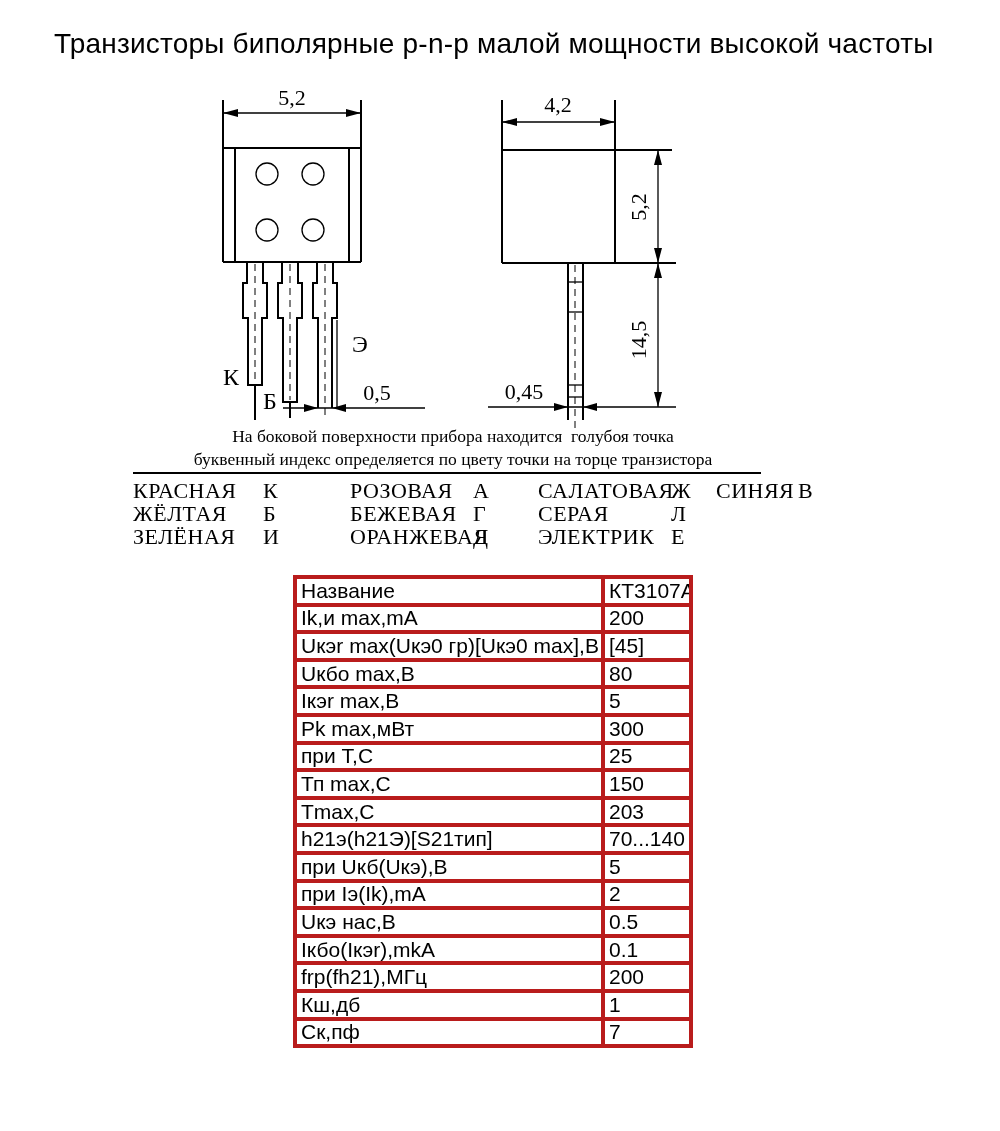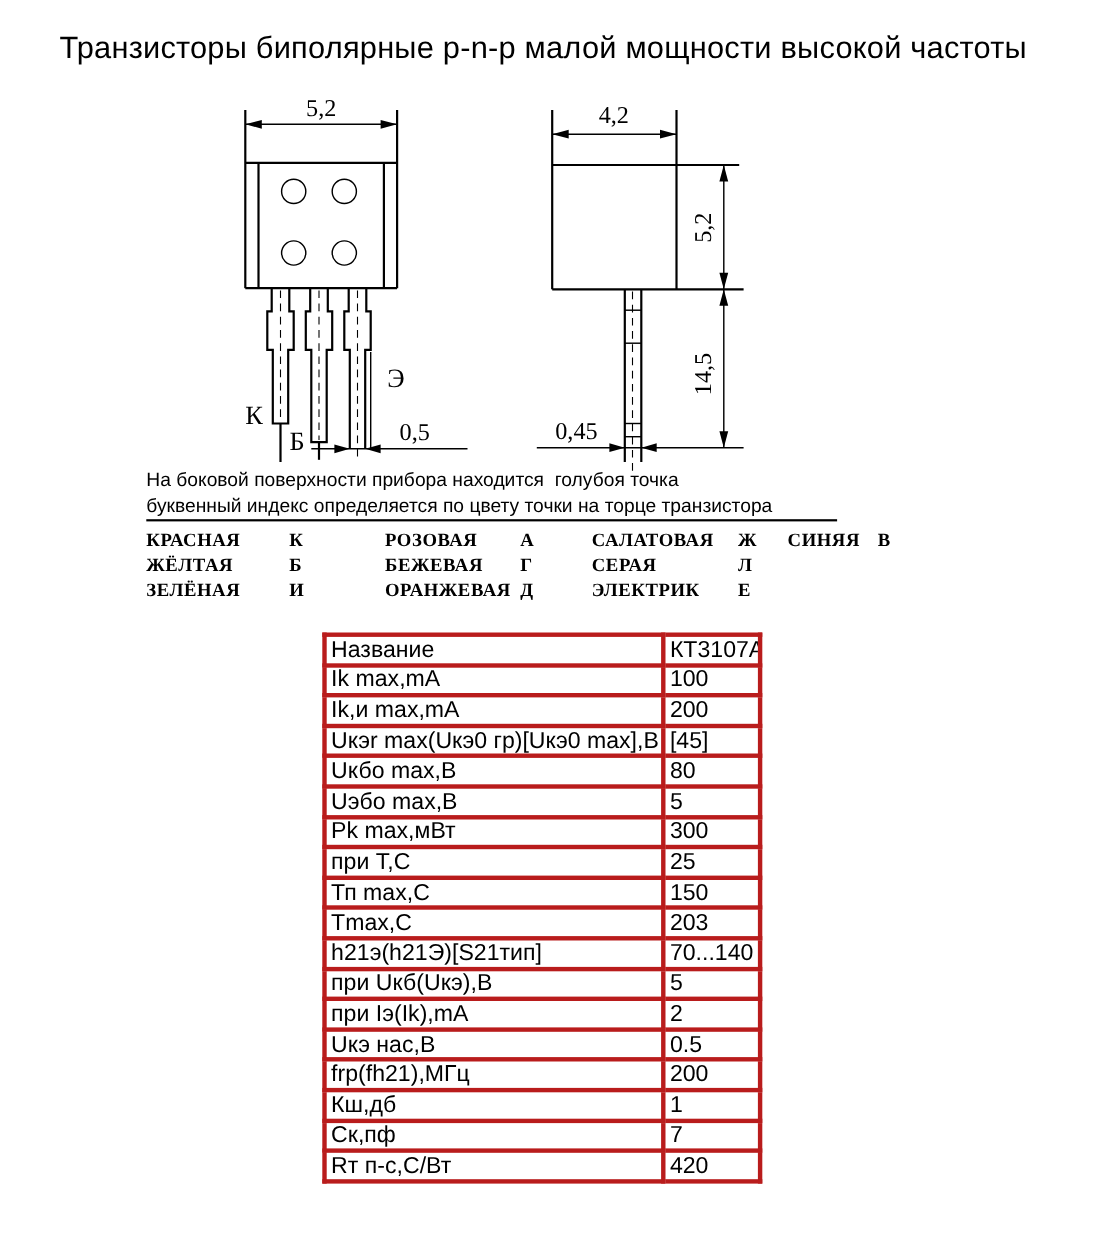--- a/index.html
+++ b/index.html
@@ -1,27 +1,27 @@
 <!DOCTYPE html>
 <html><head>
 <meta charset="utf-8">
 <style>
   html,body{margin:0;padding:0}
   body{width:1000px;height:1131px;background:#fff;position:relative;color:#000;
        font-family:"Liberation Sans",sans-serif;overflow:hidden}
   .abs{position:absolute}
   .title{top:28px;left:54px;font-size:28px;white-space:nowrap;letter-spacing:.2px}
   .drawing{top:80px;left:0}
-  .notes{font-family:Liberation Sans, sans-serif;font-size:17.5px;white-space:pre;width:640px;text-align:left}
+  .notes{font-family:Liberation Serif, serif;font-size:17.5px;white-space:pre;width:640px;text-align:center}
   .note1{top:426px;left:133px}
   .note2{top:449px;left:133px}
   .rule{top:472px;left:133px;width:628px;height:2px;background:#000}
   .colorgrid{top:479px;left:133px;width:740px;display:grid;
              grid-template-columns:130px 87px 123px 65px 133px 45px 82px 40px;
-             font-family:"Liberation Serif",serif;font-size:17px;font-weight:700;
+             font-family:"Liberation Serif",serif;font-size:22px;font-weight:400;
              line-height:23px;letter-spacing:.5px}
   .colorgrid .cell{white-space:nowrap}
   table.spec{position:absolute;top:575px;left:293px;border-collapse:collapse;table-layout:fixed;
              width:396px;font-size:21px;line-height:22px}
   table.spec td{border:4px solid #b91c1c;height:23.6px;padding:0 2px 0 4px;overflow:hidden;white-space:nowrap}
   svg text{font-family:"Liberation Serif",serif;font-size:22px;fill:#000}
   svg text.leadlabel{font-size:24px}
   svg .obj{stroke:#000;stroke-width:2;fill:none}
   svg .thin{stroke:#000;stroke-width:1.3;fill:none}
   svg .cl{stroke:#000;stroke-width:1;fill:none;stroke-dasharray:7 5}
@@ -172,37 +172,33 @@
   <colgroup>
       <col style="width:308px">
       <col style="width:88px">
     </colgroup>
   <tbody>
     <tr>
         <td>Название</td>
         <td>КТ3107А</td>
       </tr>
     <tr>
-        <td>Ik max,mA</td>
-        <td>100</td>
-      </tr>
-    <tr>
         <td>Ik,и max,mA</td>
         <td>200</td>
       </tr>
     <tr>
         <td>Uкэr max(Uкэ0 гр)[Uкэ0 max],В</td>
         <td>[45]</td>
       </tr>
     <tr>
         <td>Uкбо max,В</td>
         <td>80</td>
       </tr>
     <tr>
-        <td>Uэбо max,В</td>
+        <td>Iкэr max,В</td>
         <td>5</td>
       </tr>
     <tr>
         <td>Pk max,мВт</td>
         <td>300</td>
       </tr>
     <tr>
         <td>при Т,С</td>
         <td>25</td>
       </tr>
@@ -224,29 +220,29 @@
       </tr>
     <tr>
         <td>при Iэ(Ik),mA</td>
         <td>2</td>
       </tr>
     <tr>
         <td>Uкэ нас,В</td>
         <td>0.5</td>
       </tr>
     <tr>
+        <td>Iкбо(Iкэr),mkA</td>
+        <td>0.1</td>
+      </tr>
+    <tr>
         <td>frp(fh21),МГц</td>
         <td>200</td>
       </tr>
     <tr>
         <td>Кш,дб</td>
         <td>1</td>
       </tr>
     <tr>
         <td>Ск,пф</td>
         <td>7</td>
       </tr>
-    <tr>
-        <td>Rт п-с,С/Вт</td>
-        <td>420</td>
-      </tr>
   </tbody>
 </table>
 
 </body></html>

